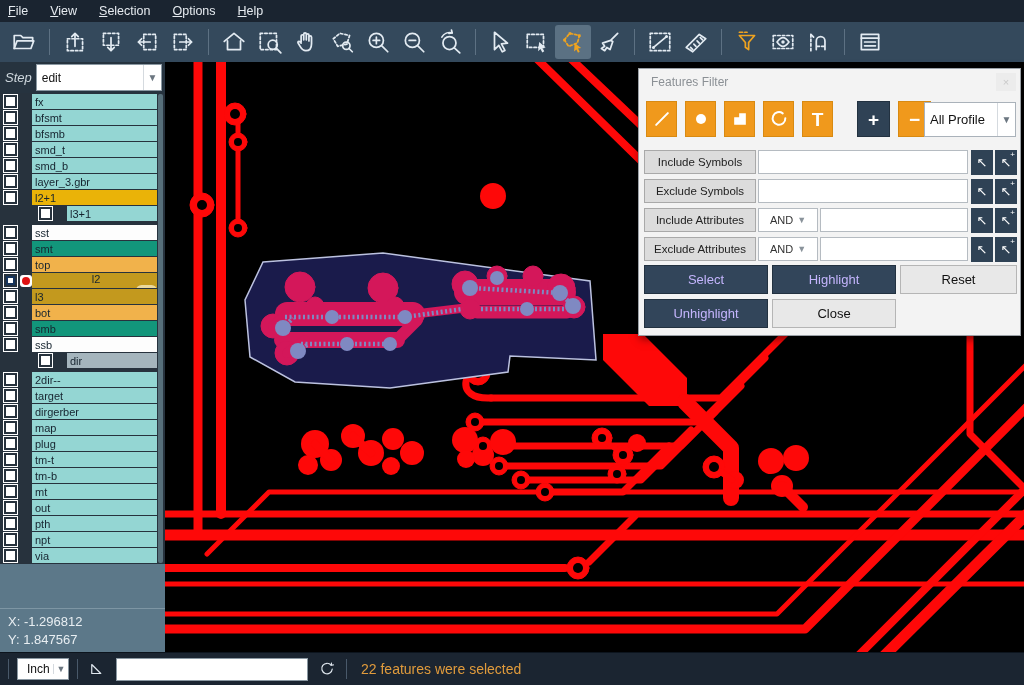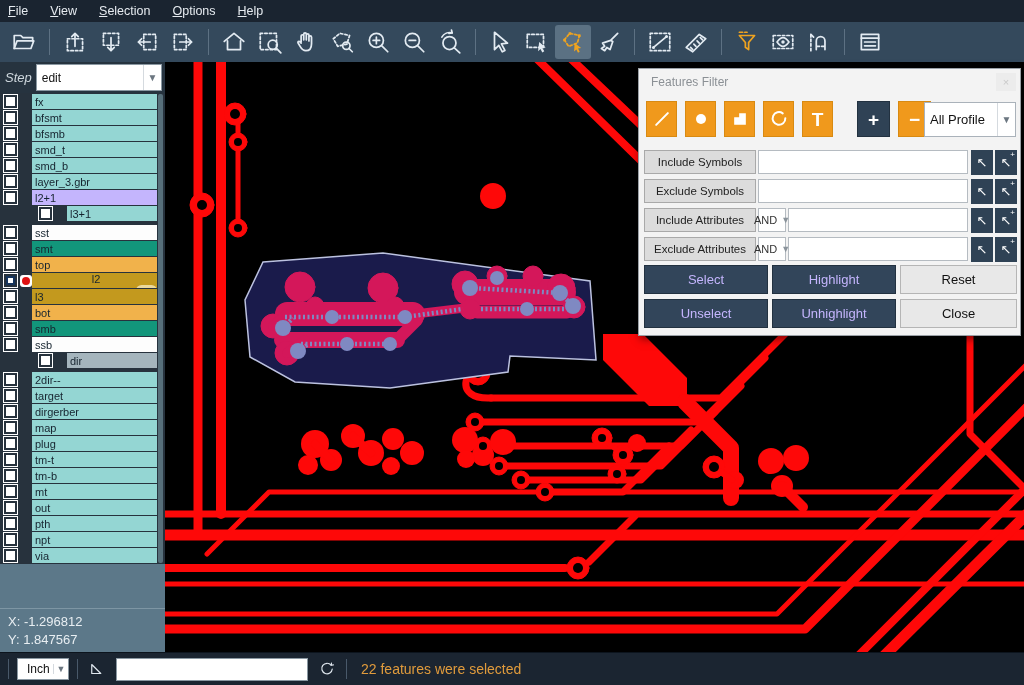--- a/index.html
+++ b/index.html
@@ -67,21 +67,21 @@
          display:flex;align-items:center;justify-content:center;color:#fff;}
   .sqbtn svg{width:20px;height:20px;stroke:#fff;fill:none;stroke-width:2.4;stroke-linecap:round;}
   .sqbtn.navy{background:#2f4255;border-color:#223140;width:33px;margin-left:16px;}
   .sqbtn.minus{width:33px;}
   .sqbtn .glyph{font-size:19px;font-weight:bold;line-height:19px;}
   #profile{position:absolute;left:285px;top:33px;width:92px;height:35px;}
   #profile .selectbox{height:35px;font-size:13px;border-color:#aab2ba;}
   .frow{position:absolute;left:5px;display:flex;align-items:center;height:26px;width:373px;}
   .flabel{width:112px;height:24px;background:#dcdcdc;border:1px solid #a9a9a9;font-size:11.5px;
           color:#222;display:flex;align-items:center;justify-content:center;}
-  .fand{width:28px;height:24px;background:#fff;border:1px solid #b5bbc1;margin-left:2px;
+  .fand{width:60px;height:24px;background:#fff;border:1px solid #b5bbc1;margin-left:2px;
         font-size:11px;color:#333;display:flex;align-items:center;justify-content:center;gap:4px;}
   .fand .chev{color:#8a939b;font-size:9px;}
   .finput{flex:1;height:24px;background:#fff;border:1px solid #b5bbc1;margin-left:2px;}
   .fbtns{display:flex;margin-left:3px;gap:2px;}
   .abtn{width:22px;height:25px;background:#2f4255;color:#fff;display:flex;align-items:center;
         justify-content:center;font-size:13px;position:relative;}
   .abtn .plus{position:absolute;right:2px;top:0px;font-size:8px;}
   .actions{position:absolute;left:5px;top:196px;width:373px;display:grid;
            grid-template-columns:124px 124px 117px;grid-auto-rows:29px;gap:5px 4px;}
   .act{display:flex;align-items:center;justify-content:center;font-size:13px;border:1px solid #223140;}
@@ -460,21 +460,21 @@
         <div class="layer-row">
           <span class="cb"></span>
           <span class="chipcell"></span>
           <span class="bar" style="background: rgb(148, 214, 211);">
             <span>layer_3.gbr</span>
           </span>
         </div>
         <div class="layer-row">
           <span class="cb"></span>
           <span class="chipcell"></span>
-          <span class="bar" style="background: #c4b5fd;">
+          <span class="bar" style="background: #eab308;">
             <span>l2+1</span>
           </span>
         </div>
         <div class="layer-row group-end">
           <span class="cb"></span>
           <span class="chipcell"></span>
           <span class="bar" style="background: rgb(148, 214, 211);">
             <span>l3+1</span>
           </span>
         </div>
@@ -720,21 +720,20 @@
       <div class="fbtns">
           <div class="abtn">↖</div>
         <div class="abtn">↖<span class="plus">+</span></div>
         </div>
     </div>
 
     <div class="actions">
       <div class="act navy">Select</div>
       <div class="act navy">Highlight</div>
       <div class="act light">Reset</div>
-      <div class="act navy">Unselect</div>
       <div class="act navy">Unhighlight</div>
       <div class="act light">Close</div>
     </div>
   </div>
 
   <div id="statusbar">
     <div class="ssep"></div>
     <div id="unitbox">
       <span>Inch</span>
       <span class="chev">▼</span>

